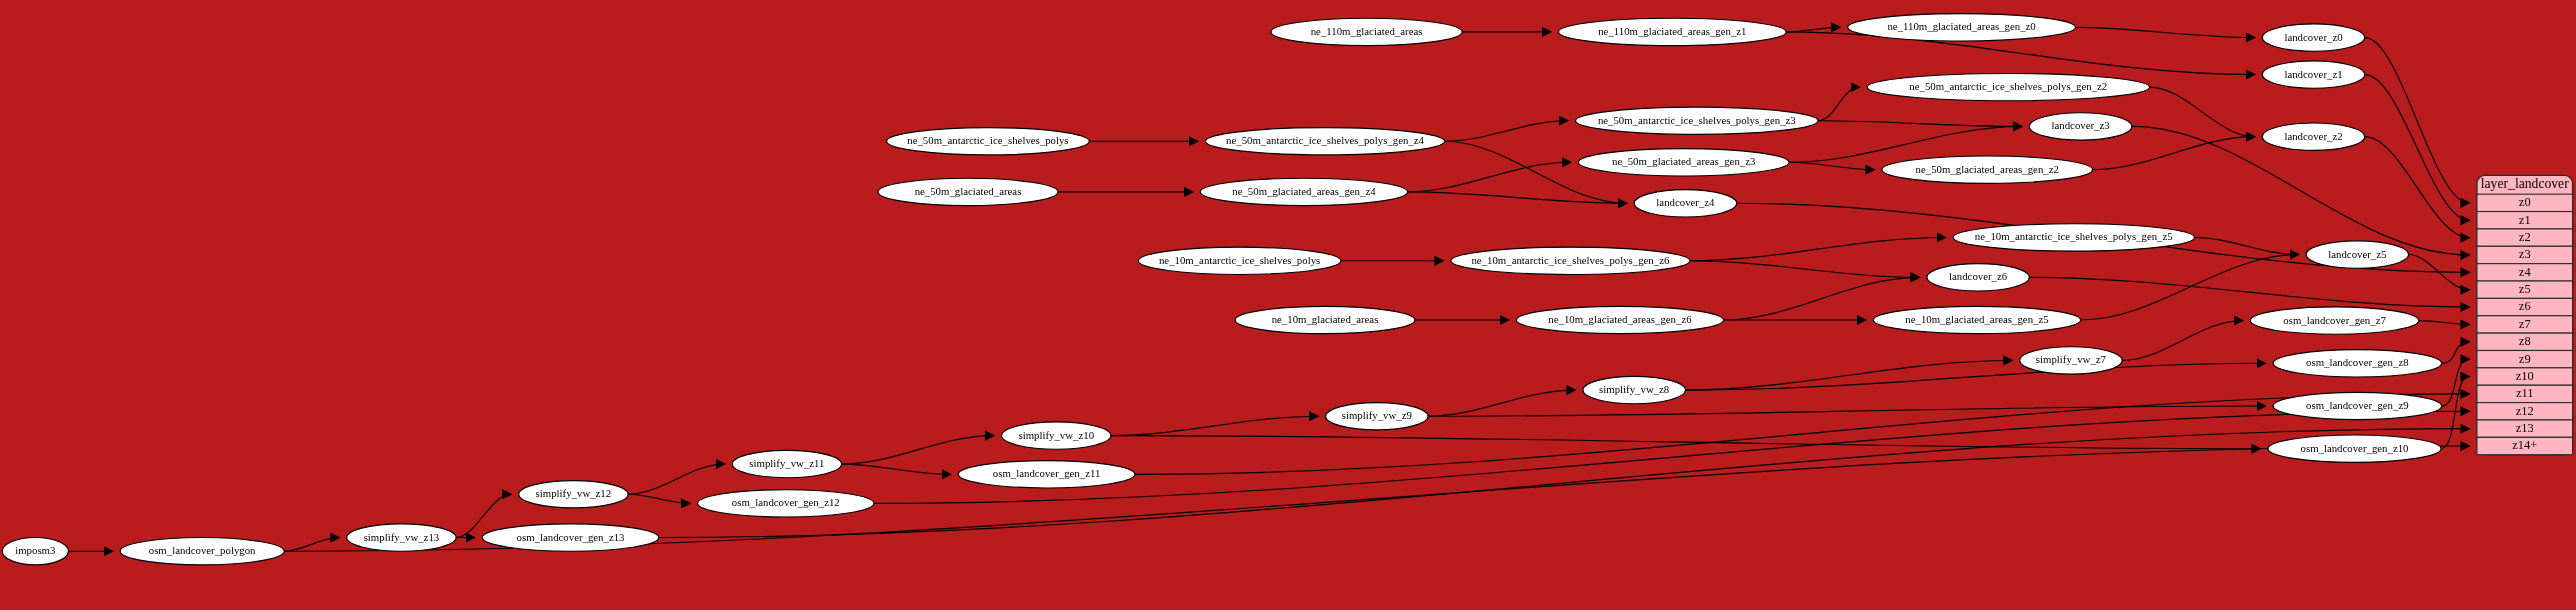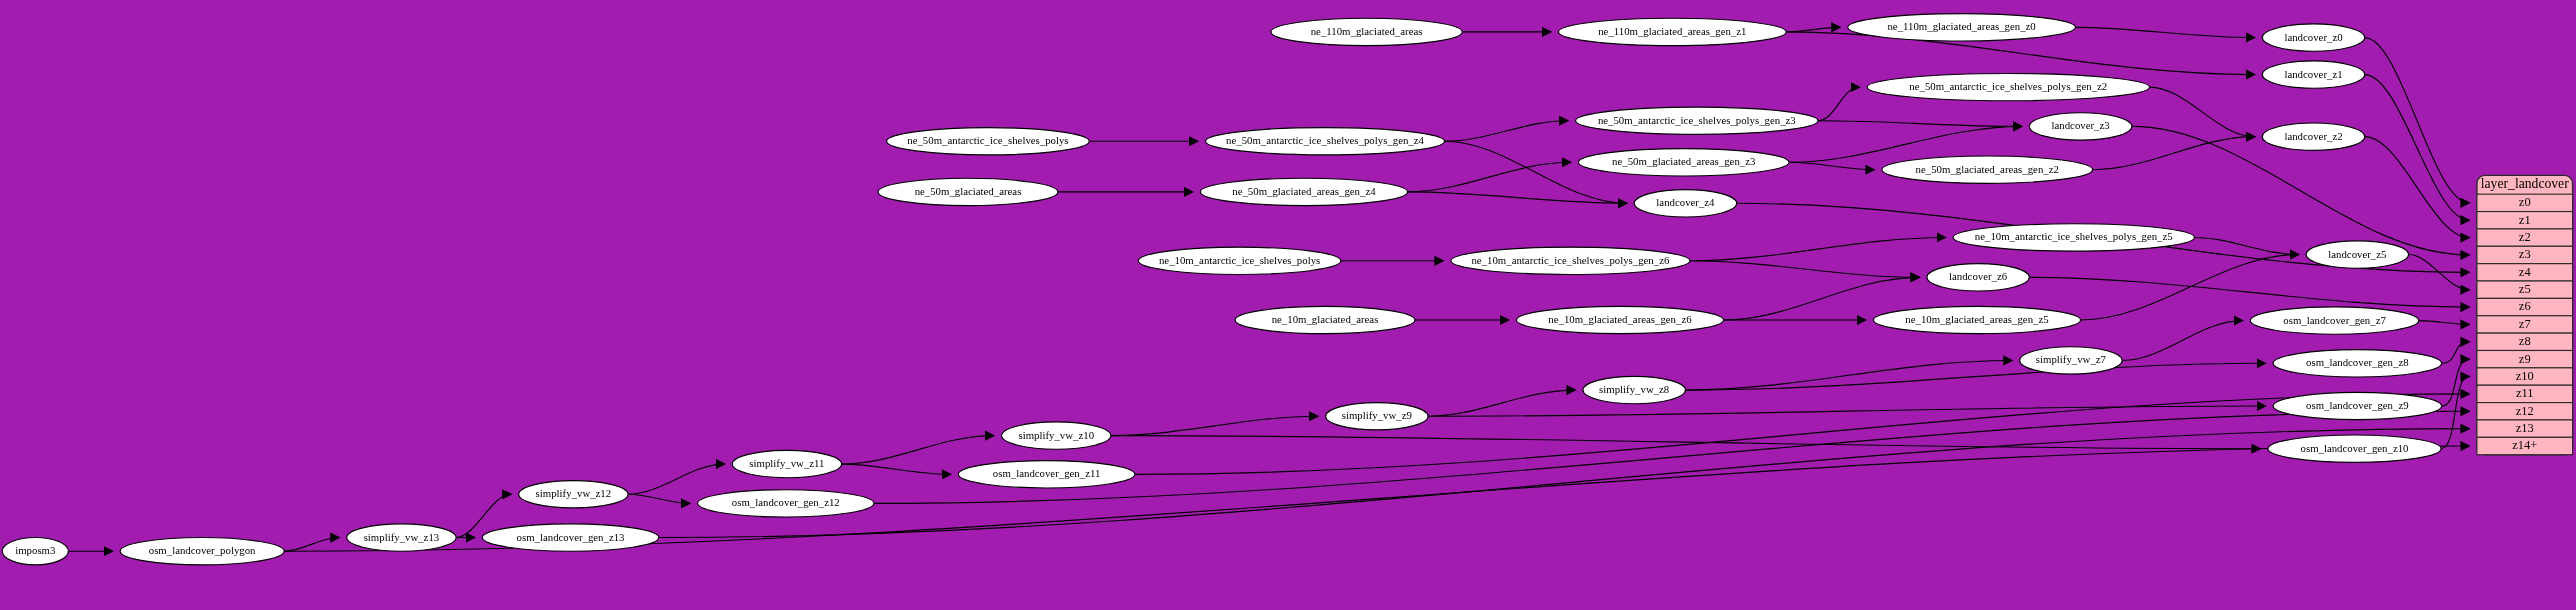--- a/index.html
+++ b/index.html
@@ -1,16 +1,16 @@
 <!DOCTYPE html>
 <html style="font-size:9px"><head>
 <meta charset="utf-8">
 <style>
   html,body{margin:0;padding:0;background:#ffffff;}
-  #stage{position:relative;width:2576px;height:611px;background:#a21caf;
+  #stage{position:relative;width:2576px;height:611px;background:#b91c1c;
          font-family:"Liberation Serif",serif;}
   svg{position:absolute;left:0;top:0;width:2576px;height:611px;}
   .ell{fill:#ffffff;stroke:#000000;stroke-width:2;}
   .nlabel{font-family:"Liberation Serif",serif;font-size:19px;fill:#000;
           text-anchor:middle;dominant-baseline:middle;}
   .edge{fill:none;stroke:#000000;stroke-width:2;}
   .tbl-label{font-family:"Liberation Serif",serif;font-size:22px;fill:#000;
              text-anchor:middle;dominant-baseline:middle;}
   .tbl-head{font-family:"Liberation Serif",serif;font-size:24px;fill:#000;
             text-anchor:middle;dominant-baseline:middle;}

